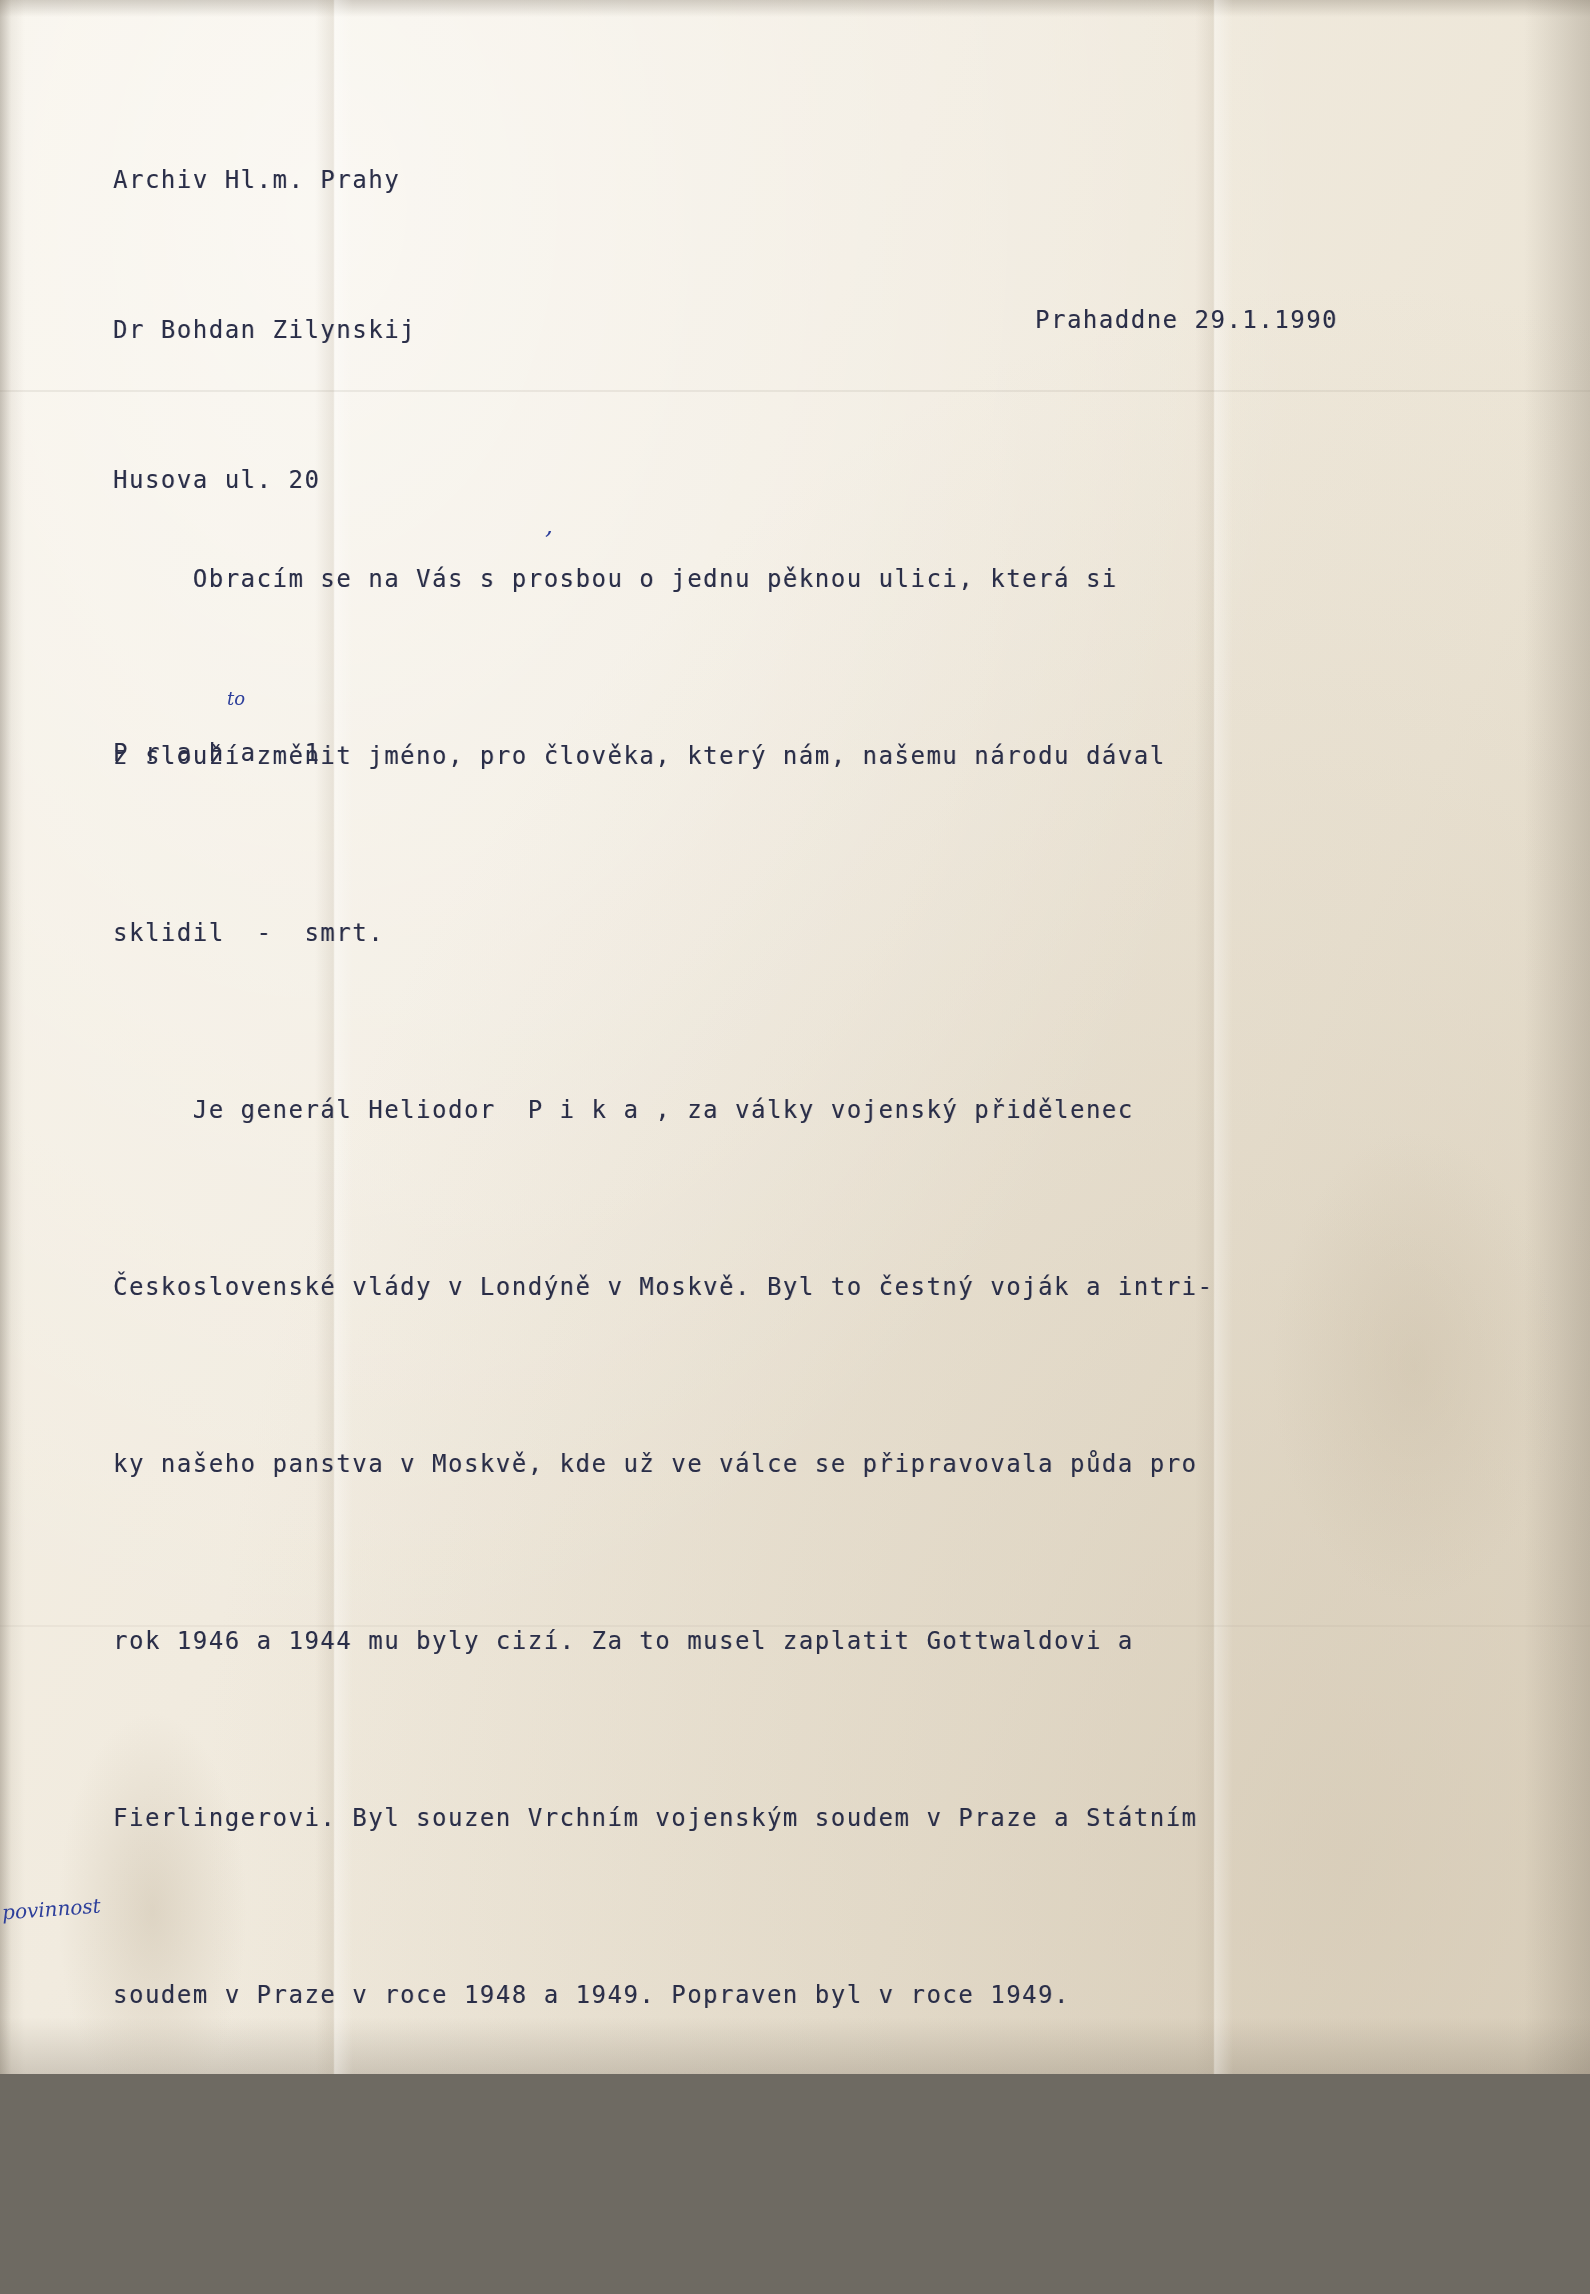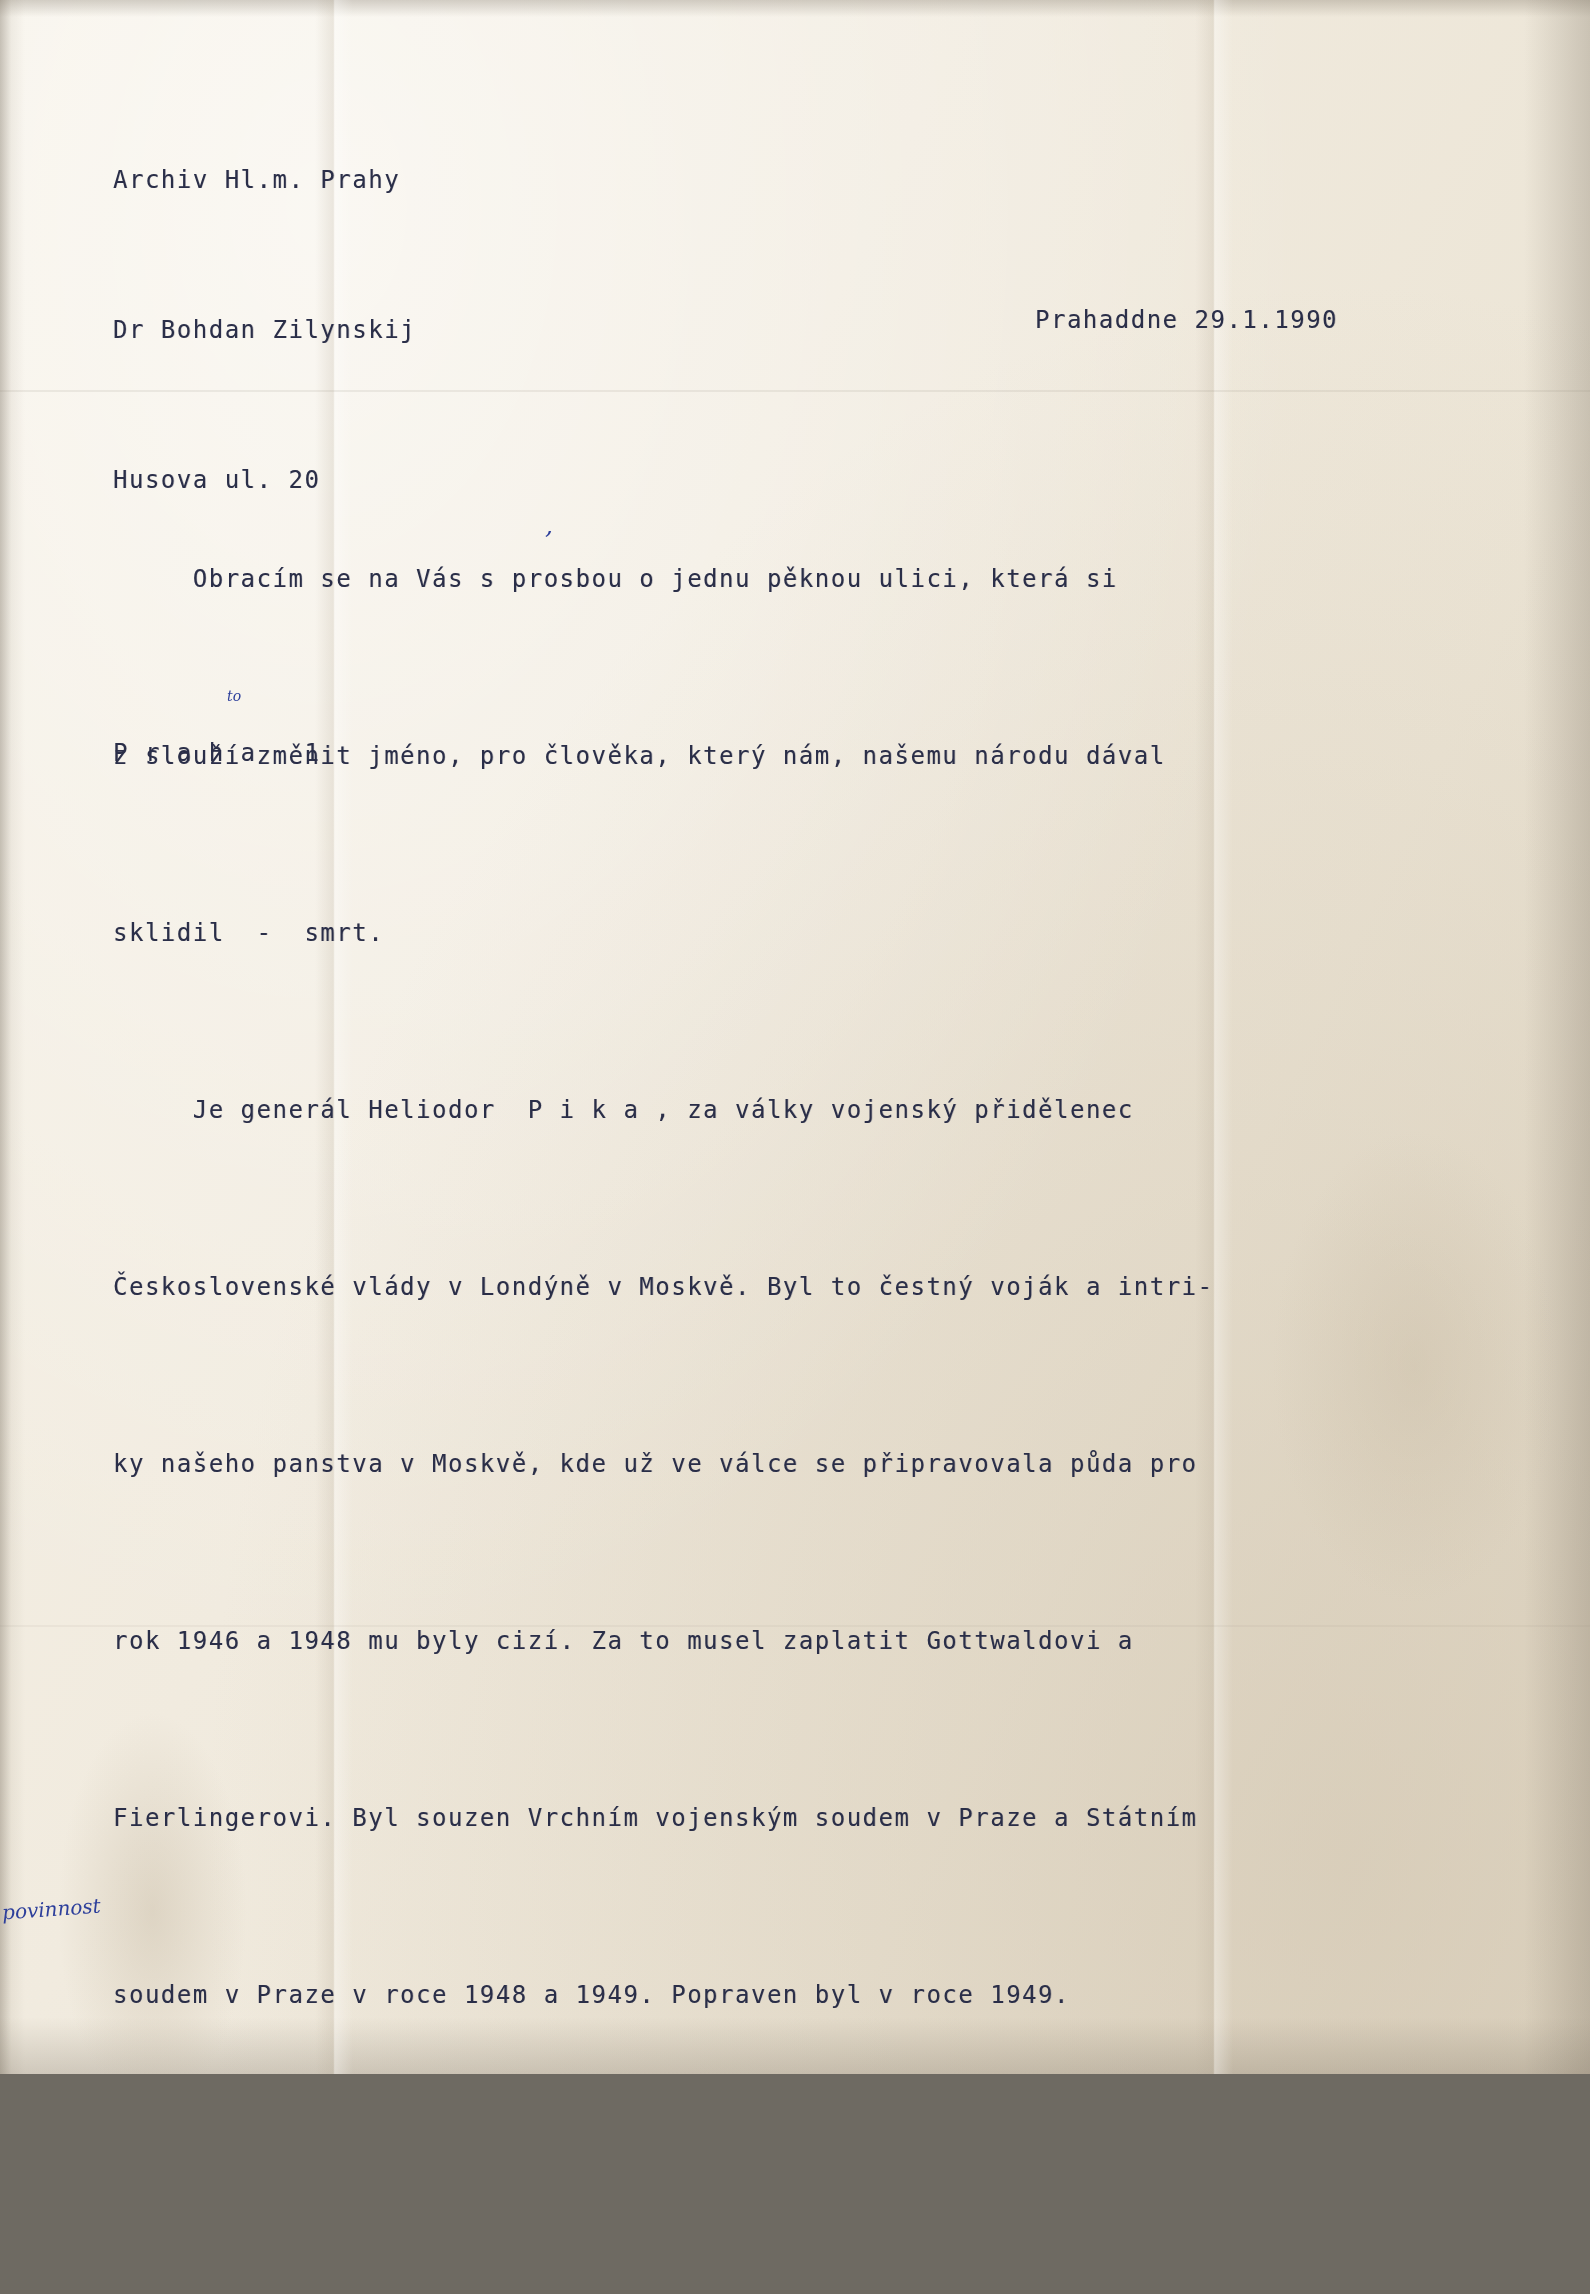--- a/index.html
+++ b/index.html
@@ -80,21 +80,21 @@
   .tw .ln { display: block; }
 
   
   .hand {
     position: absolute;
     font-family: "DejaVu Serif", "Liberation Serif", serif;
     color: #2d3f9b;
     font-style: italic;
     pointer-events: none;
   }
-  .hand-to { left: 227px; top: 688px; font-size: 14px; }
+  .hand-to { left: 227px; top: 688px; font-size: 18px; }
   .hand-margin { left: 1.9px; top: 1897px; font-size: 20px; transform: rotate(-4deg); }
   .hand-comma { left: 545px; top: 511px; font-size: 25px; color: #2d3f9b; }
 
   .signature {
     position: absolute;
     left: 574px;
     top: 2074px;
     width: 287px;
     height: 143px;
     pointer-events: none;
@@ -127,21 +127,21 @@
 
   <div class="tw date-line">Prahaddne 29.1.1990</div>
 
   <div class="tw body-block">
     <span class="ln">     Obracím se na Vás s prosbou o jednu pěknou ulici, která si</span>
     <span class="ln">z slouží změnit jméno, pro člověka, který nám, našemu národu dával</span>
     <span class="ln">sklidil  -  smrt.</span>
     <span class="ln">     Je generál Heliodor  P i k a , za války vojenský přidělenec</span>
     <span class="ln">Československé vlády v Londýně v Moskvě. Byl to čestný voják a intri-</span>
     <span class="ln">ky našeho panstva v Moskvě, kde už ve válce se připravovala půda pro</span>
-    <span class="ln">rok 1946 a 1948 mu byly cizí. Za to musel zaplatit Gottwaldovi a</span>
+    <span class="ln">rok 1946 a 1944 mu byly cizí. Za to musel zaplatit Gottwaldovi a</span>
     <span class="ln">Fierlingerovi. Byl souzen Vrchním vojenským soudem v Praze a Státním</span>
     <span class="ln">soudem v Praze v roce 1948 a 1949. Popraven byl v roce 1949.</span>
     
     
     
     
     
     
     
     

